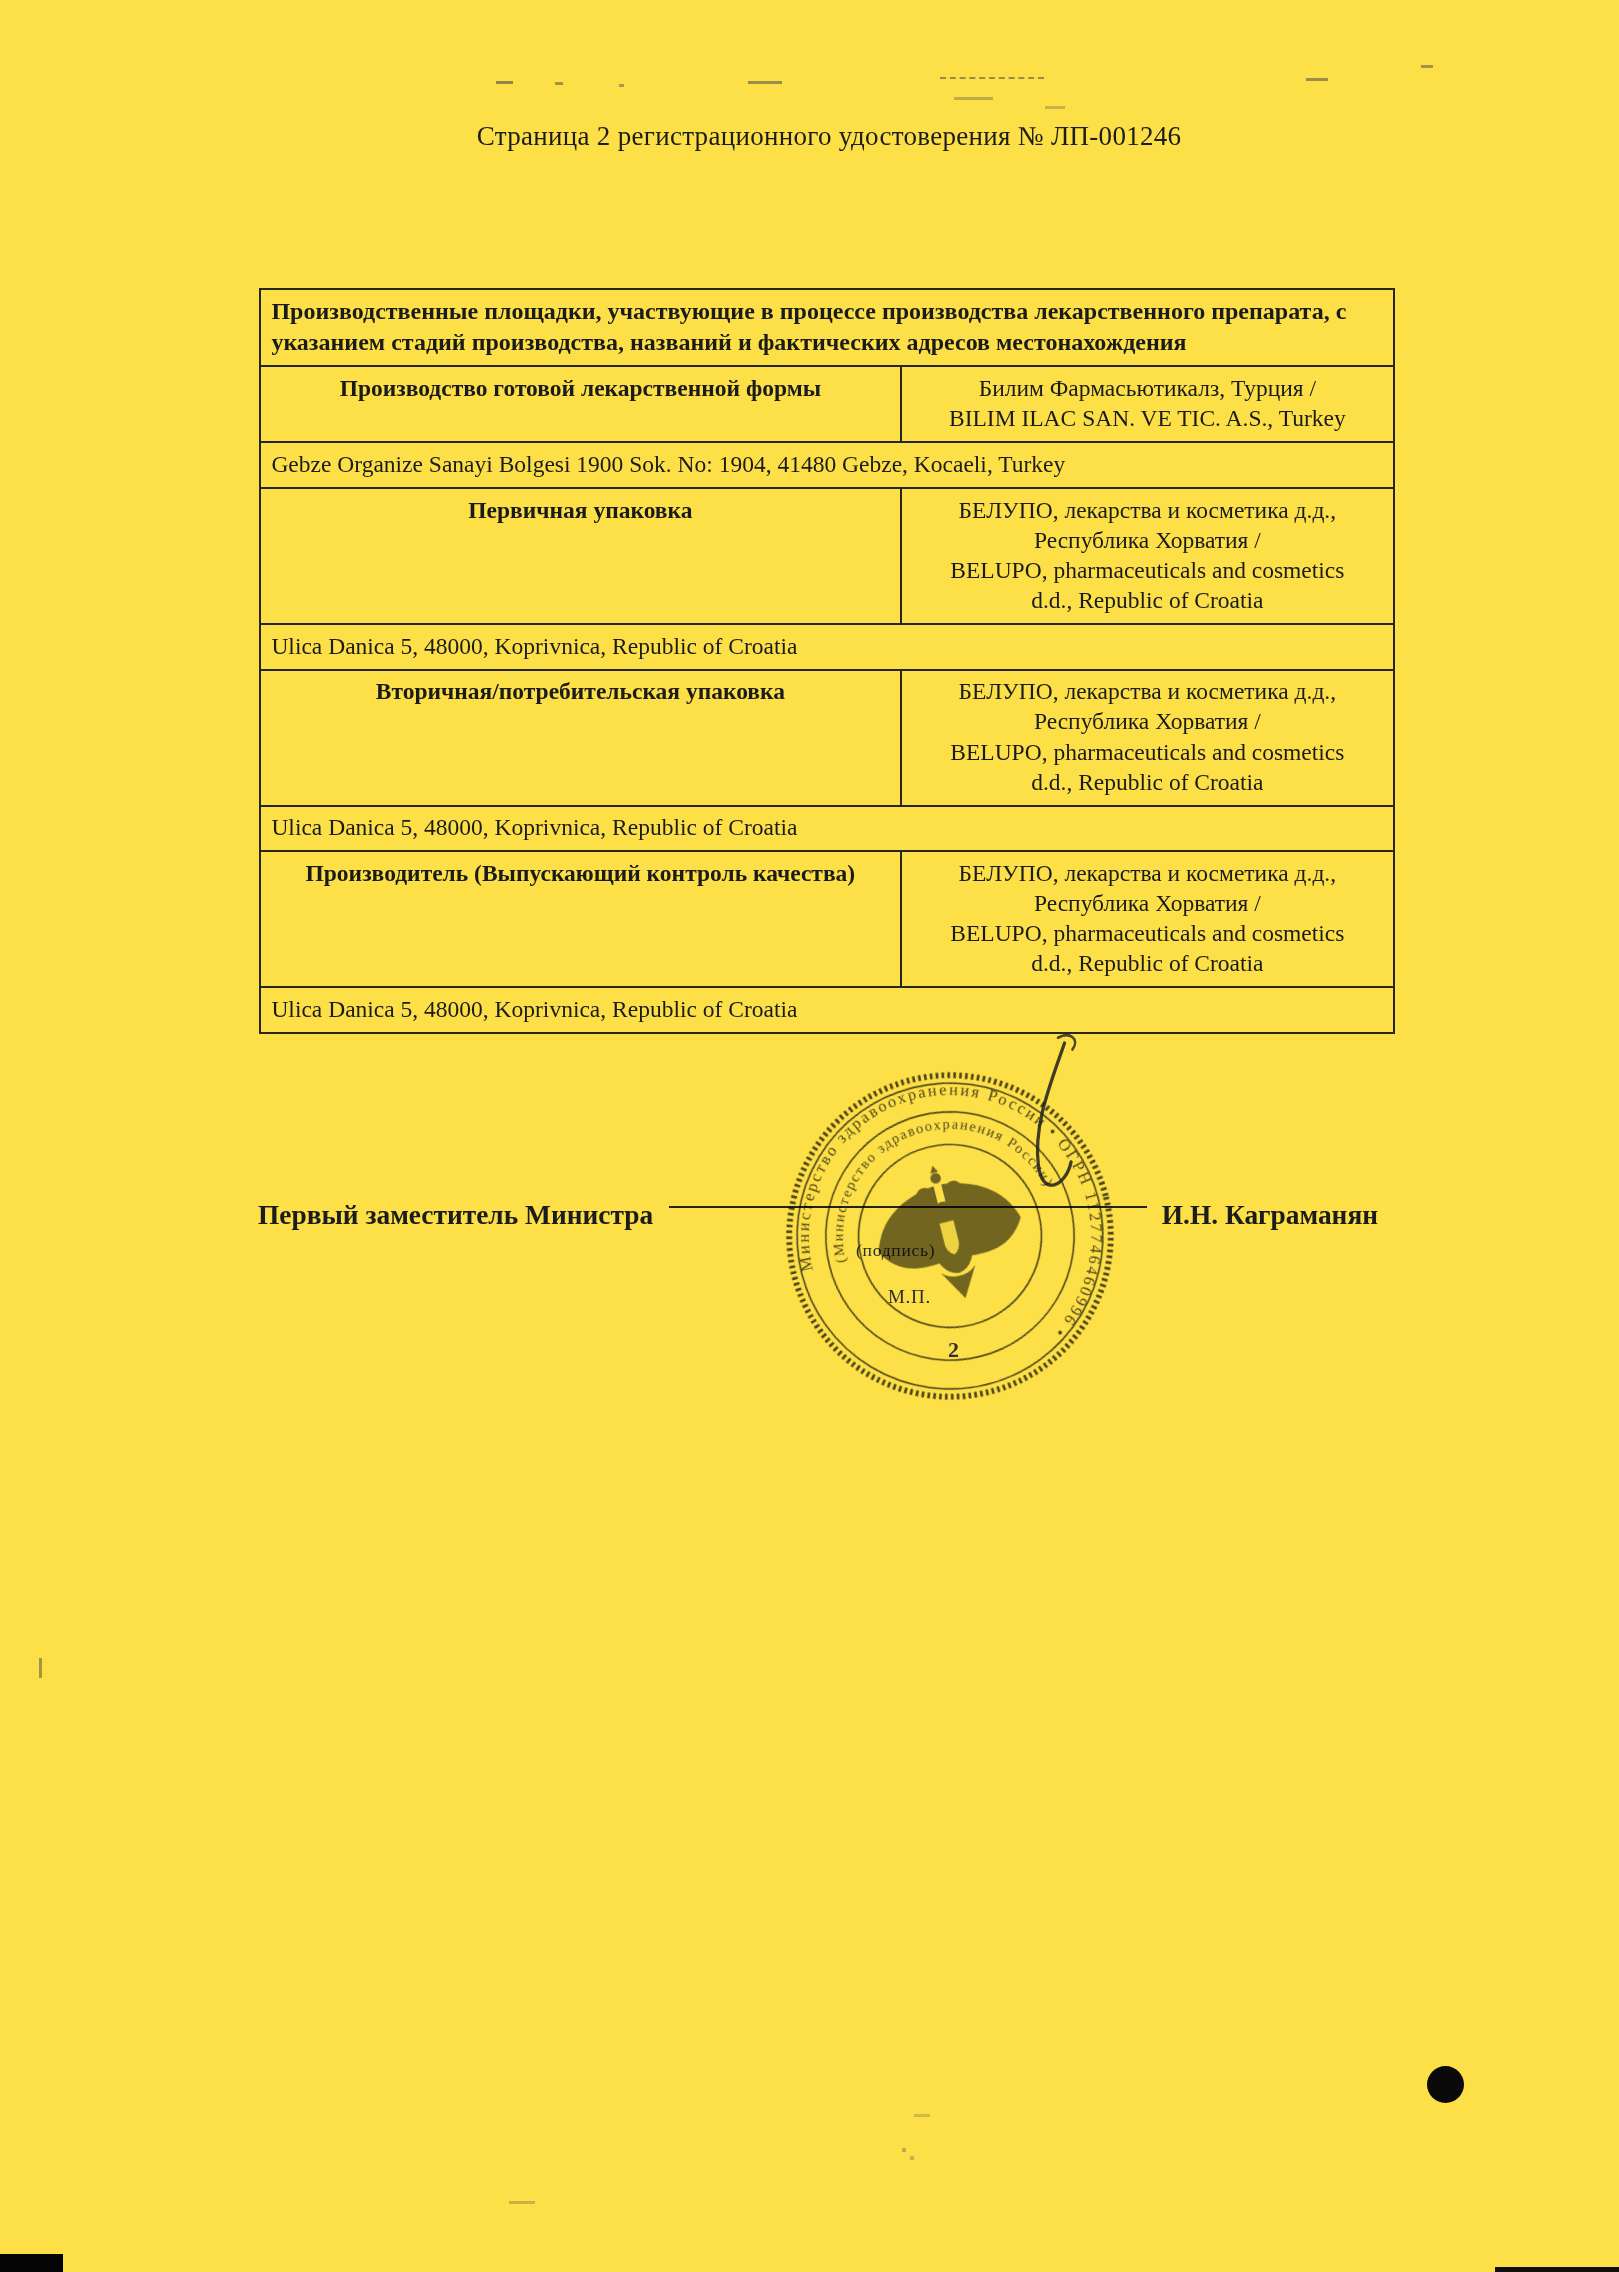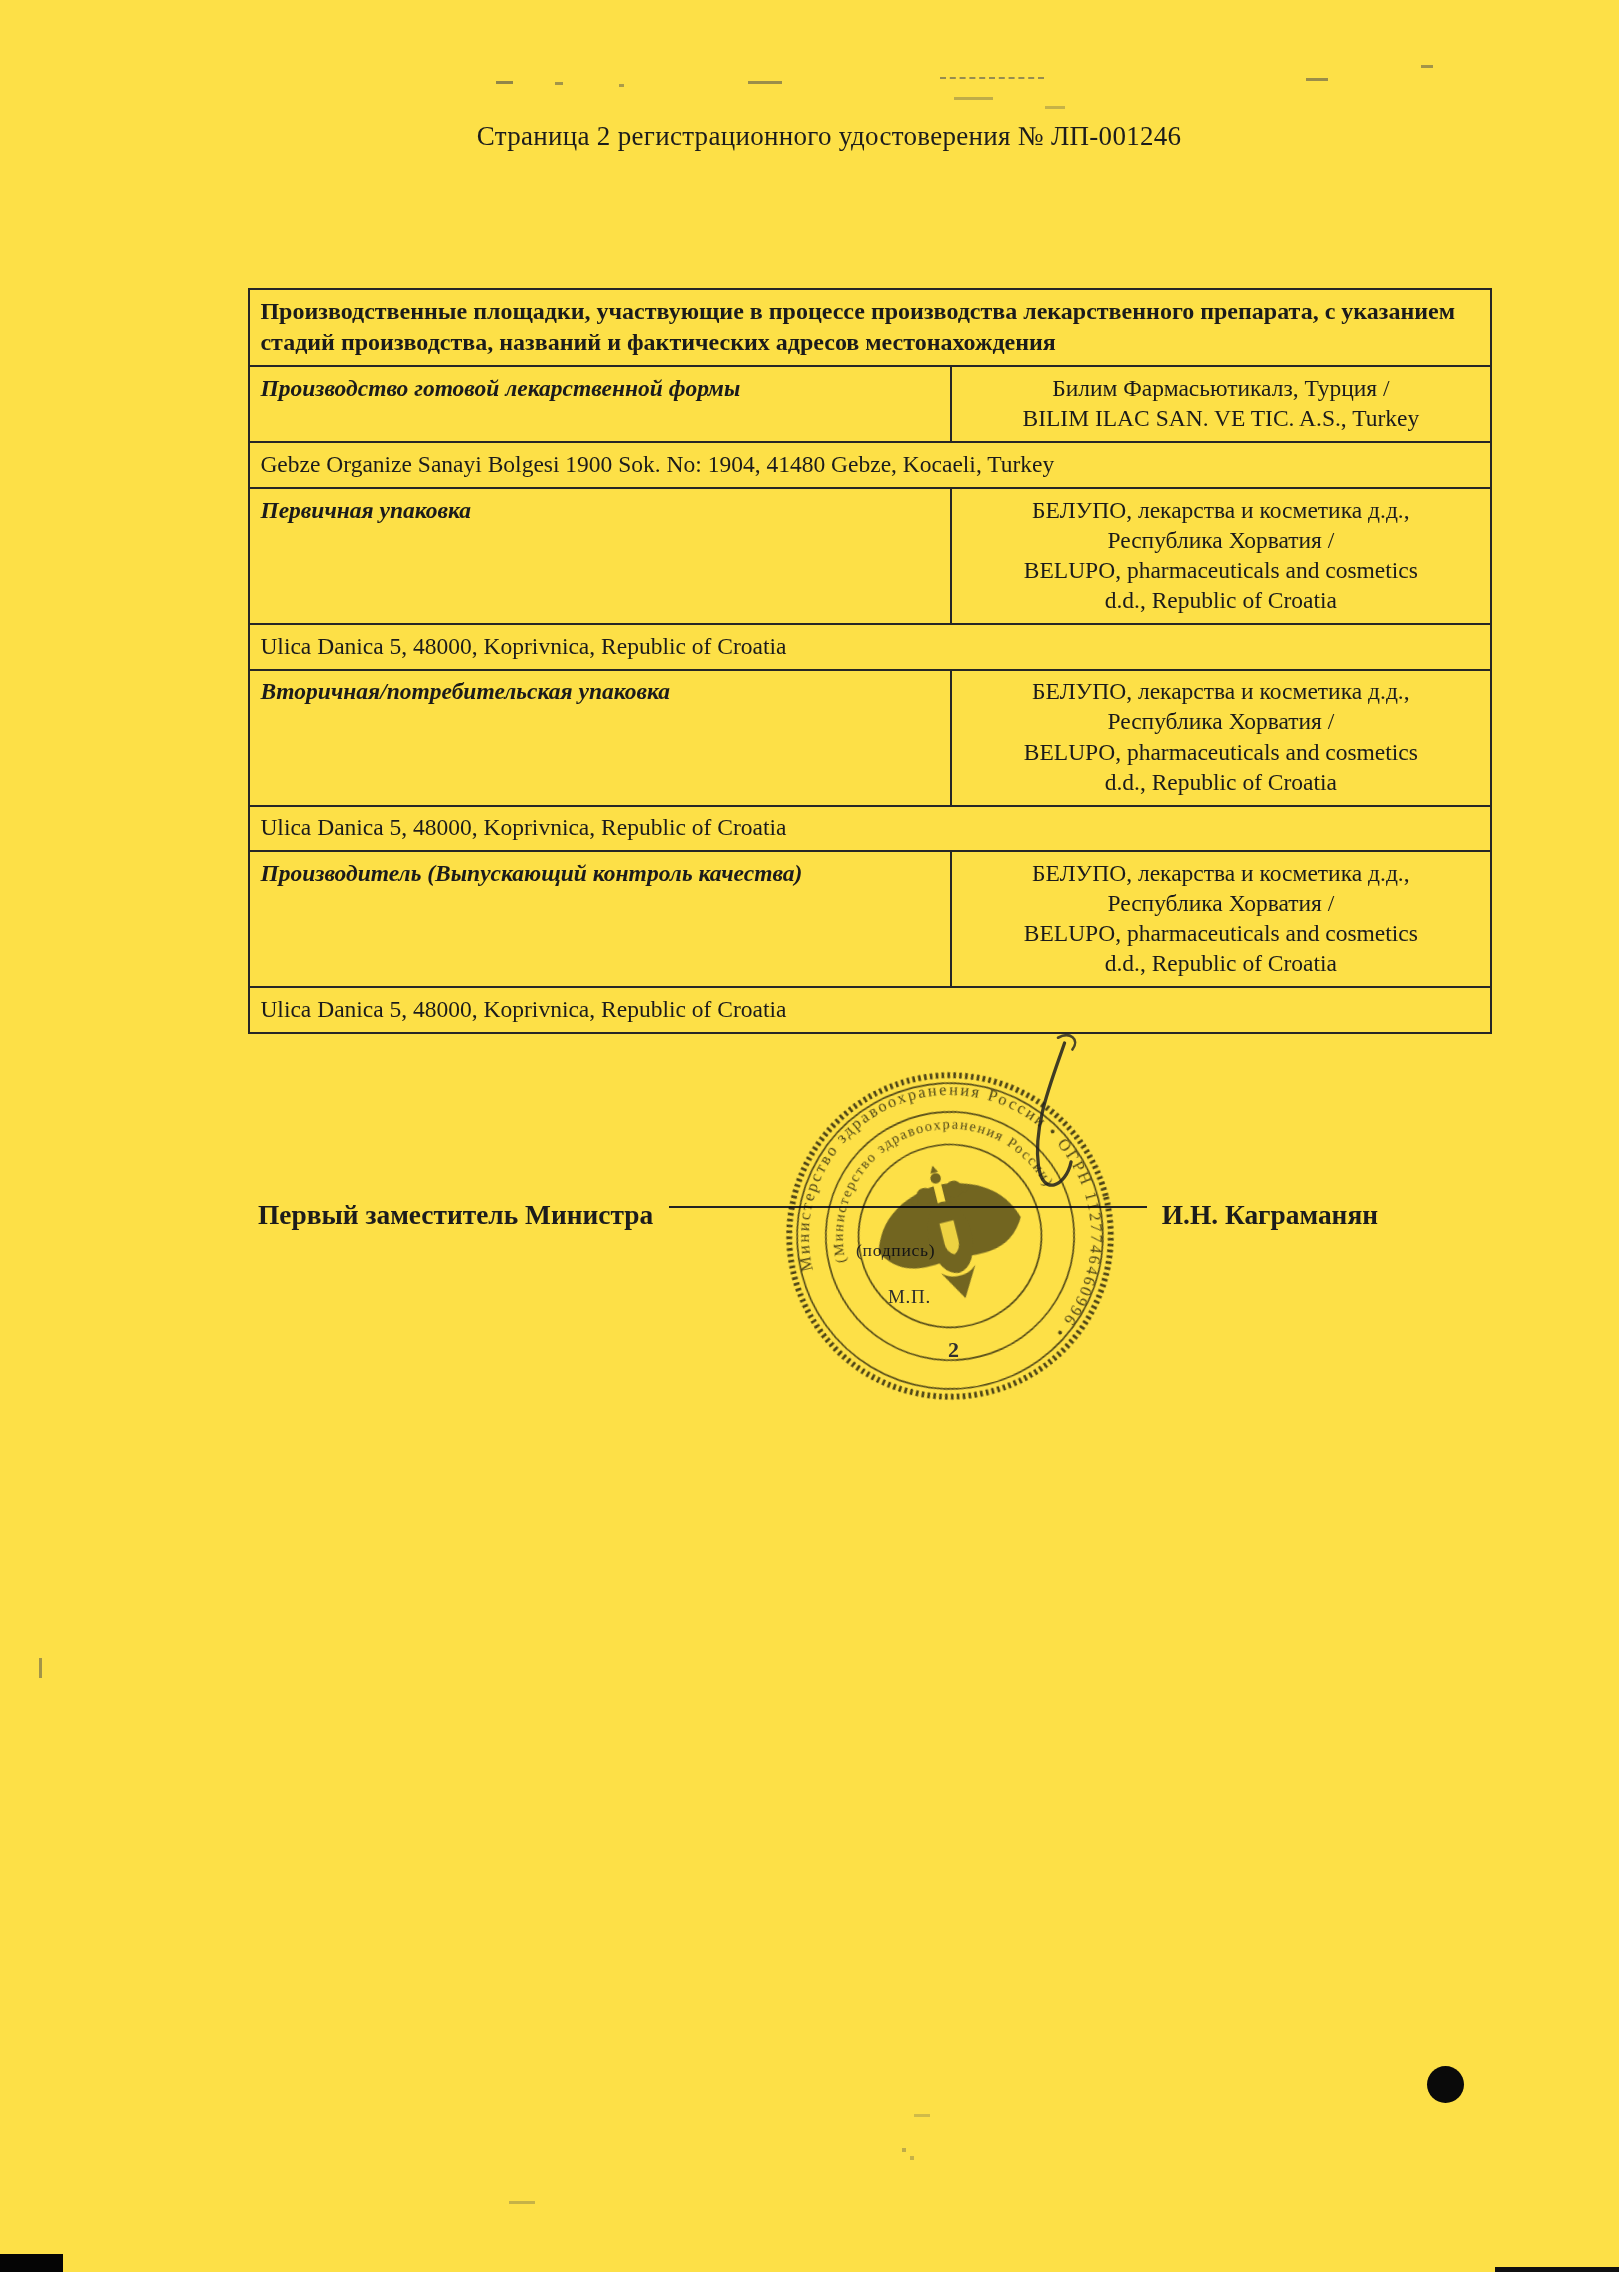--- a/index.html
+++ b/index.html
@@ -22,35 +22,35 @@
     width: 100%;
     text-align: center;
     font-size: 27px;
     letter-spacing: 0.3px;
     transform: translateX(19.6px);
   }
 
   
   .sites-table {
     position: absolute;
-    left: 248px;
+    left: 259px;
     top: 288px;
-    width: 1244px;
+    width: 1136px;
     border-collapse: collapse;
     font-size: 23.5px;
     line-height: 1.28;
     color: #1b1b1b;
   }
   .sites-table td {
     border: 2px solid #262626;
     padding: 5.9px 10.4px 7.8px 10.4px;
     vertical-align: top;
   }
   .cell-title   { font-weight: bold; font-size: 24px; }
-  .cell-stage   { font-style: italic; font-weight: 600; width: 56.5%; }
+  .cell-stage   { font-weight: 600; width: 56.5%; text-align: center; }
   .cell-mfr     { white-space: pre-line; text-align: center; }
   .cell-addr    { }
 
   
   .sig-row {
     position: absolute;
     left: 258px;
     top: 1200px;
     width: 1120px;
     display: flex;

